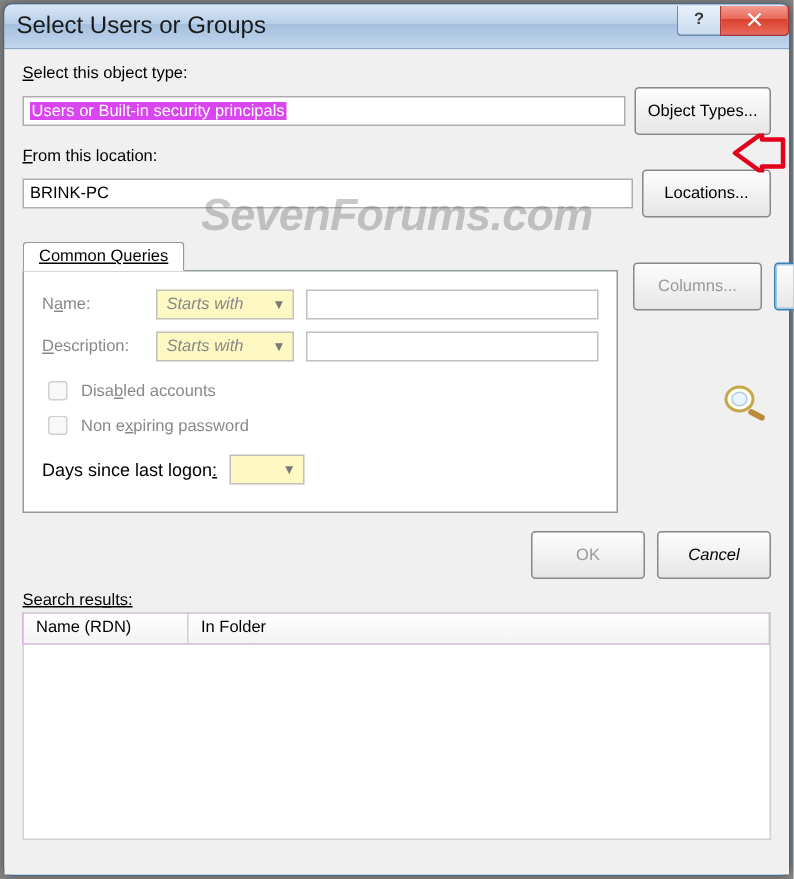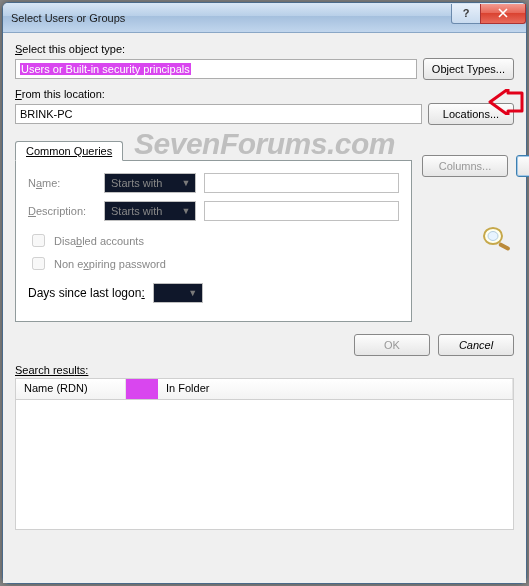--- a/index.html
+++ b/index.html
@@ -27,21 +27,21 @@
   }
   .titlebar {
     height: 30px;
     background: linear-gradient(to bottom, #d8e6f5 0%, #b8cfe8 45%, #a5c0de 46%, #c1d6ed 100%);
     border-radius: 5px 5px 0 0;
     display: flex;
     align-items: center;
     padding: 0 0 0 8px;
     border-bottom: 1px solid #8aa7c6;
   }
-  .titlebar-title { flex: 1; color: #1a1a1a; font-size: 11px; }
+  .titlebar-title { flex: 1; color: #1a1a1a; font-size: 16px; }
   .titlebar-buttons { display: flex; height: 20px; margin-top:-8px; }
   .tbtn {
     width: 30px; height: 20px;
     display:flex; align-items:center; justify-content:center;
     border: 1px solid #6b8aad;
     border-top:none;
     background: linear-gradient(to bottom,#e8f0fa,#c9dbef);
     color:#3a3a3a; font-size:11px; font-weight:bold;
     margin-left:-1px;
   }
@@ -68,21 +68,21 @@
     border: 1px solid #adadad;
     background:#fff;
     padding: 0 4px;
     font-size:11px;
     line-height:18px;
   }
   .object-type-input .sel {
     background:#d946ef; color:#fff; padding:0 1px;
   }
   .btn {
-    min-width: 86px; height: 22px;
+    min-width: 86px; height: 32px;
     border: 1px solid #888; border-radius: 3px;
     background: linear-gradient(to bottom,#fdfdfd,#e6e6e6);
     font-size:11px;
     padding: 0 8px;
     cursor: default;
     display:inline-flex; align-items:center; justify-content:center;
   }
   .btn.default { border-color:#3c7fb1; box-shadow: 0 0 0 1px #a2c7e6 inset; }
   .btn.disabled { color:#999; }
   .section-gap { height: 8px; }
@@ -97,23 +97,23 @@
   }
   .tabpanel {
     border:1px solid #919b9c;
     background:#fff;
     padding: 12px 12px 18px 12px;
     position:relative; z-index:1;
   }
   .formgrid { display:grid; grid-template-columns: 68px 92px 1fr; gap:8px 8px; align-items:center; }
   .formgrid .flabel { font-size:11px; color:#888; }
   .combo {
-    height:20px; border:1px solid #c0c0c0; background:#0f172a;
+    height:20px; border:1px solid #c0c0c0; background:#fef9c3;
     display:flex; align-items:center; justify-content:space-between;
-    padding:0 2px 0 6px; font-size:11px; color:#888;
+    padding:0 2px 0 6px; font-size:11px; color:#888;font-style:italic;
   }
   .combo .arrow { width:14px; text-align:center; color:#7a7a7a; font-size:9px; }
   .txt {
     height:20px; border:1px solid #c0c0c0; background:#fff;
   }
   .checks { margin-top:10px; }
   .chk { display:flex; align-items:center; gap:6px; font-size:11px; color:#888; margin-bottom:4px;}
   .chk input { width:13px; height:13px; }
   .days-row { display:flex; align-items:center; gap:8px; margin-top:10px; }
   .right-column {
@@ -257,21 +257,21 @@
     </div>
 
     <div class="bottom-buttons">
       <button class="btn disabled" style="min-width:76px;">OK</button>
       <button class="btn" style="min-width:76px;font-style:italic;">Cancel</button>
     </div>
 
     <div class="search-results-label">Search res<span class="underl">u</span>lts:</div>
     <div class="results-header">
       <div class="col">Name (RDN)</div>
-      <div class="col" style="flex:1;margin-left:32px;">In Folder</div>
+      <div class="col" style="flex:1;">In Folder</div>
     </div>
     <div class="results-body"></div>
 
     <div class="watermark">SevenForums.com</div>
 
     <div class="red-arrow">
       <svg width="36" height="26" viewBox="0 0 36 26">
         <path d="M34 4 L34 22 L20 22 L20 26 L2 13 L20 0 L20 4 Z" fill="none" stroke="#e2001a" stroke-width="3" stroke-linejoin="round"></path>
       </svg>
     </div>

